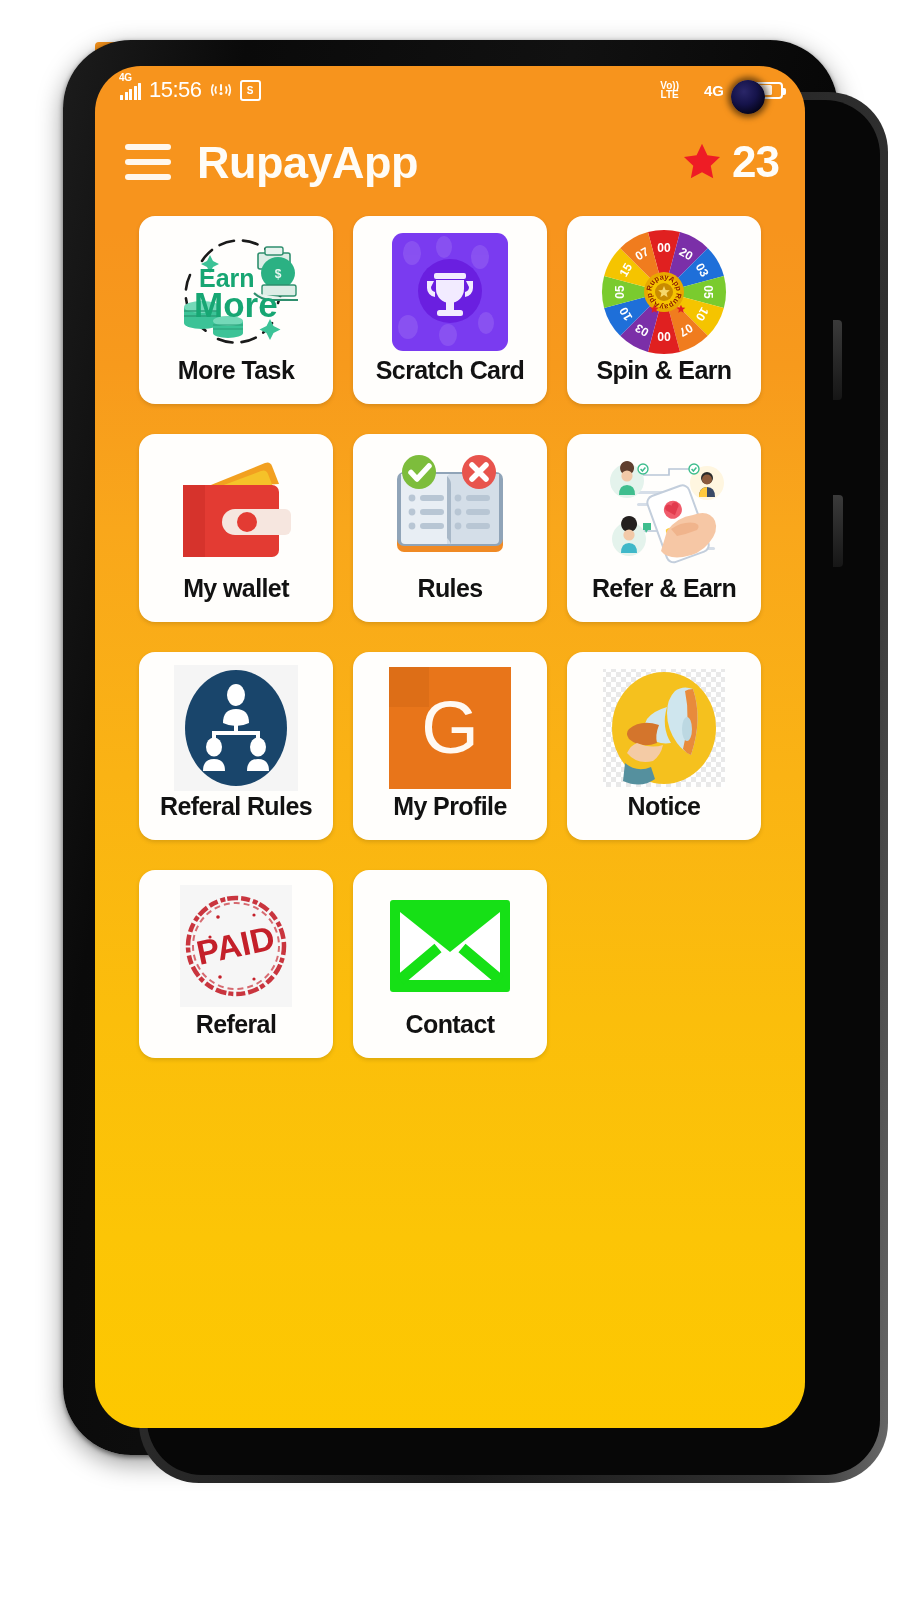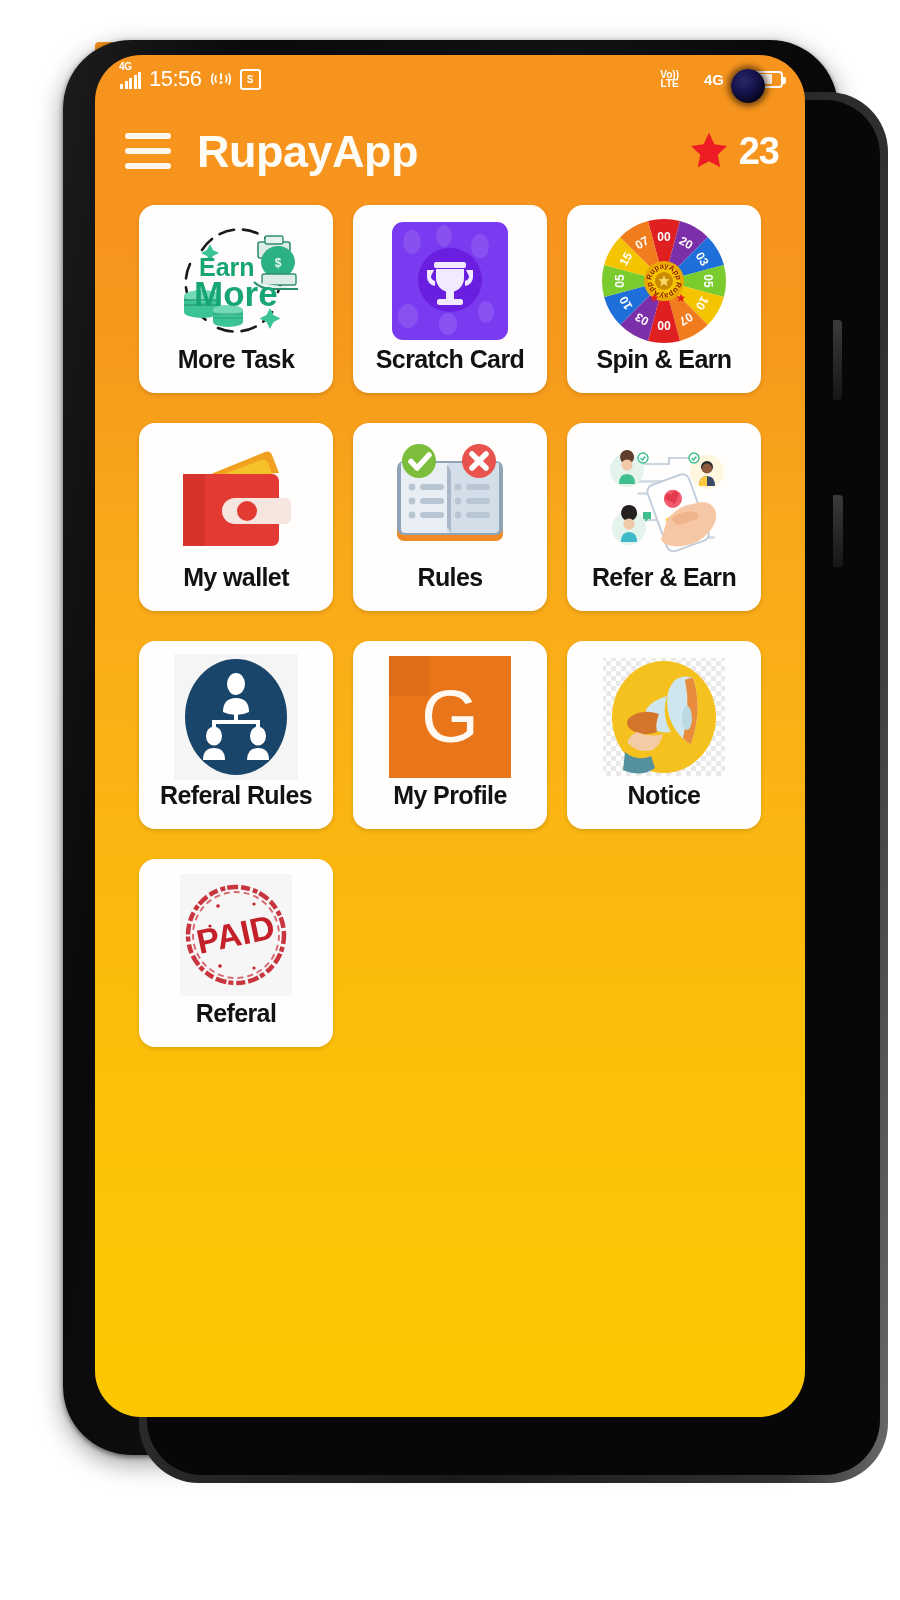--- a/index.html
+++ b/index.html
@@ -62,21 +62,21 @@
     background: linear-gradient(180deg,#3a3a3a,#161616);
     border-radius: 0 4px 4px 0;
   }
   #btn-volume { left: 833px; top: 320px; width: 9px; height: 80px; }
   #btn-power  { left: 833px; top: 495px; width: 10px; height: 72px; }
 
   
   #screen {
     position: absolute;
     left: 95px;
-    top: 55px;
+    top: 66px;
     width: 710px;
     height: 1362px;
     border-radius: 46px;
     overflow: hidden;
     background: linear-gradient(180deg,
         #F7941D 0%,
         #F7941D 12%,
         #F79A1C 22%,
         #F9A71B 34%,
         #FAB314 52%,
@@ -178,21 +178,21 @@
     font-weight: bold;
     letter-spacing: -.5px;
     line-height: 1;
   }
   #points-badge {
     margin-left: auto;
     display:flex; align-items:center; gap:9px;
   }
   #star-icon { width:42px; height:42px; display:block; }
   #points-count {
-    color:#FFFDF8; font-size:38px; font-weight:bold; line-height:1; letter-spacing:-1px;
+    color:#FFFDF8; font-size:44px; font-weight:bold; line-height:1; letter-spacing:-1px;
   }
 
   
   #tile-grid {
     position: absolute;
     left: 0; top: 150px;
     width: 100%;
     padding: 0 44px;
     box-sizing: border-box;
     display: grid;
@@ -570,15 +570,26 @@
           <circle cx="80" cy="30" r="1.6" fill="#C4202A"></circle>
           <circle cx="36" cy="52" r="1.6" fill="#C4202A"></circle>
           <circle cx="46" cy="92" r="1.8" fill="#C4202A"></circle>
           <circle cx="80" cy="94" r="1.6" fill="#C4202A"></circle>
           <text class="paid-txt" x="62" y="72" text-anchor="middle" font-size="34" transform="rotate(-12 62 62)" id="paid-text">PAID</text>
         </svg>
       </div>
       <div class="tile-label">Referal</div>
     </div>
 
+    <div class="tile">
+      <div class="tile-icon">
+        <svg width="124" height="104" viewBox="0 0 124 104">
+          <rect x="2" y="6" width="120" height="92" rx="3" fill="#16E016"></rect>
+          <path d="M12 18 h100 v68 h-100z" fill="#FFFFFF"></path>
+          <path d="M12 18 h100 l-50 40z" fill="#16E016"></path>
+          <path d="M12 86 l38-32 M112 86 l-38-32" stroke="#16E016" stroke-width="11" fill="none"></path>
+        </svg>
+      </div>
+      <div class="tile-label">Contact</div>
+    </div>
 
   </div>
 </div>
 
 </body></html>

